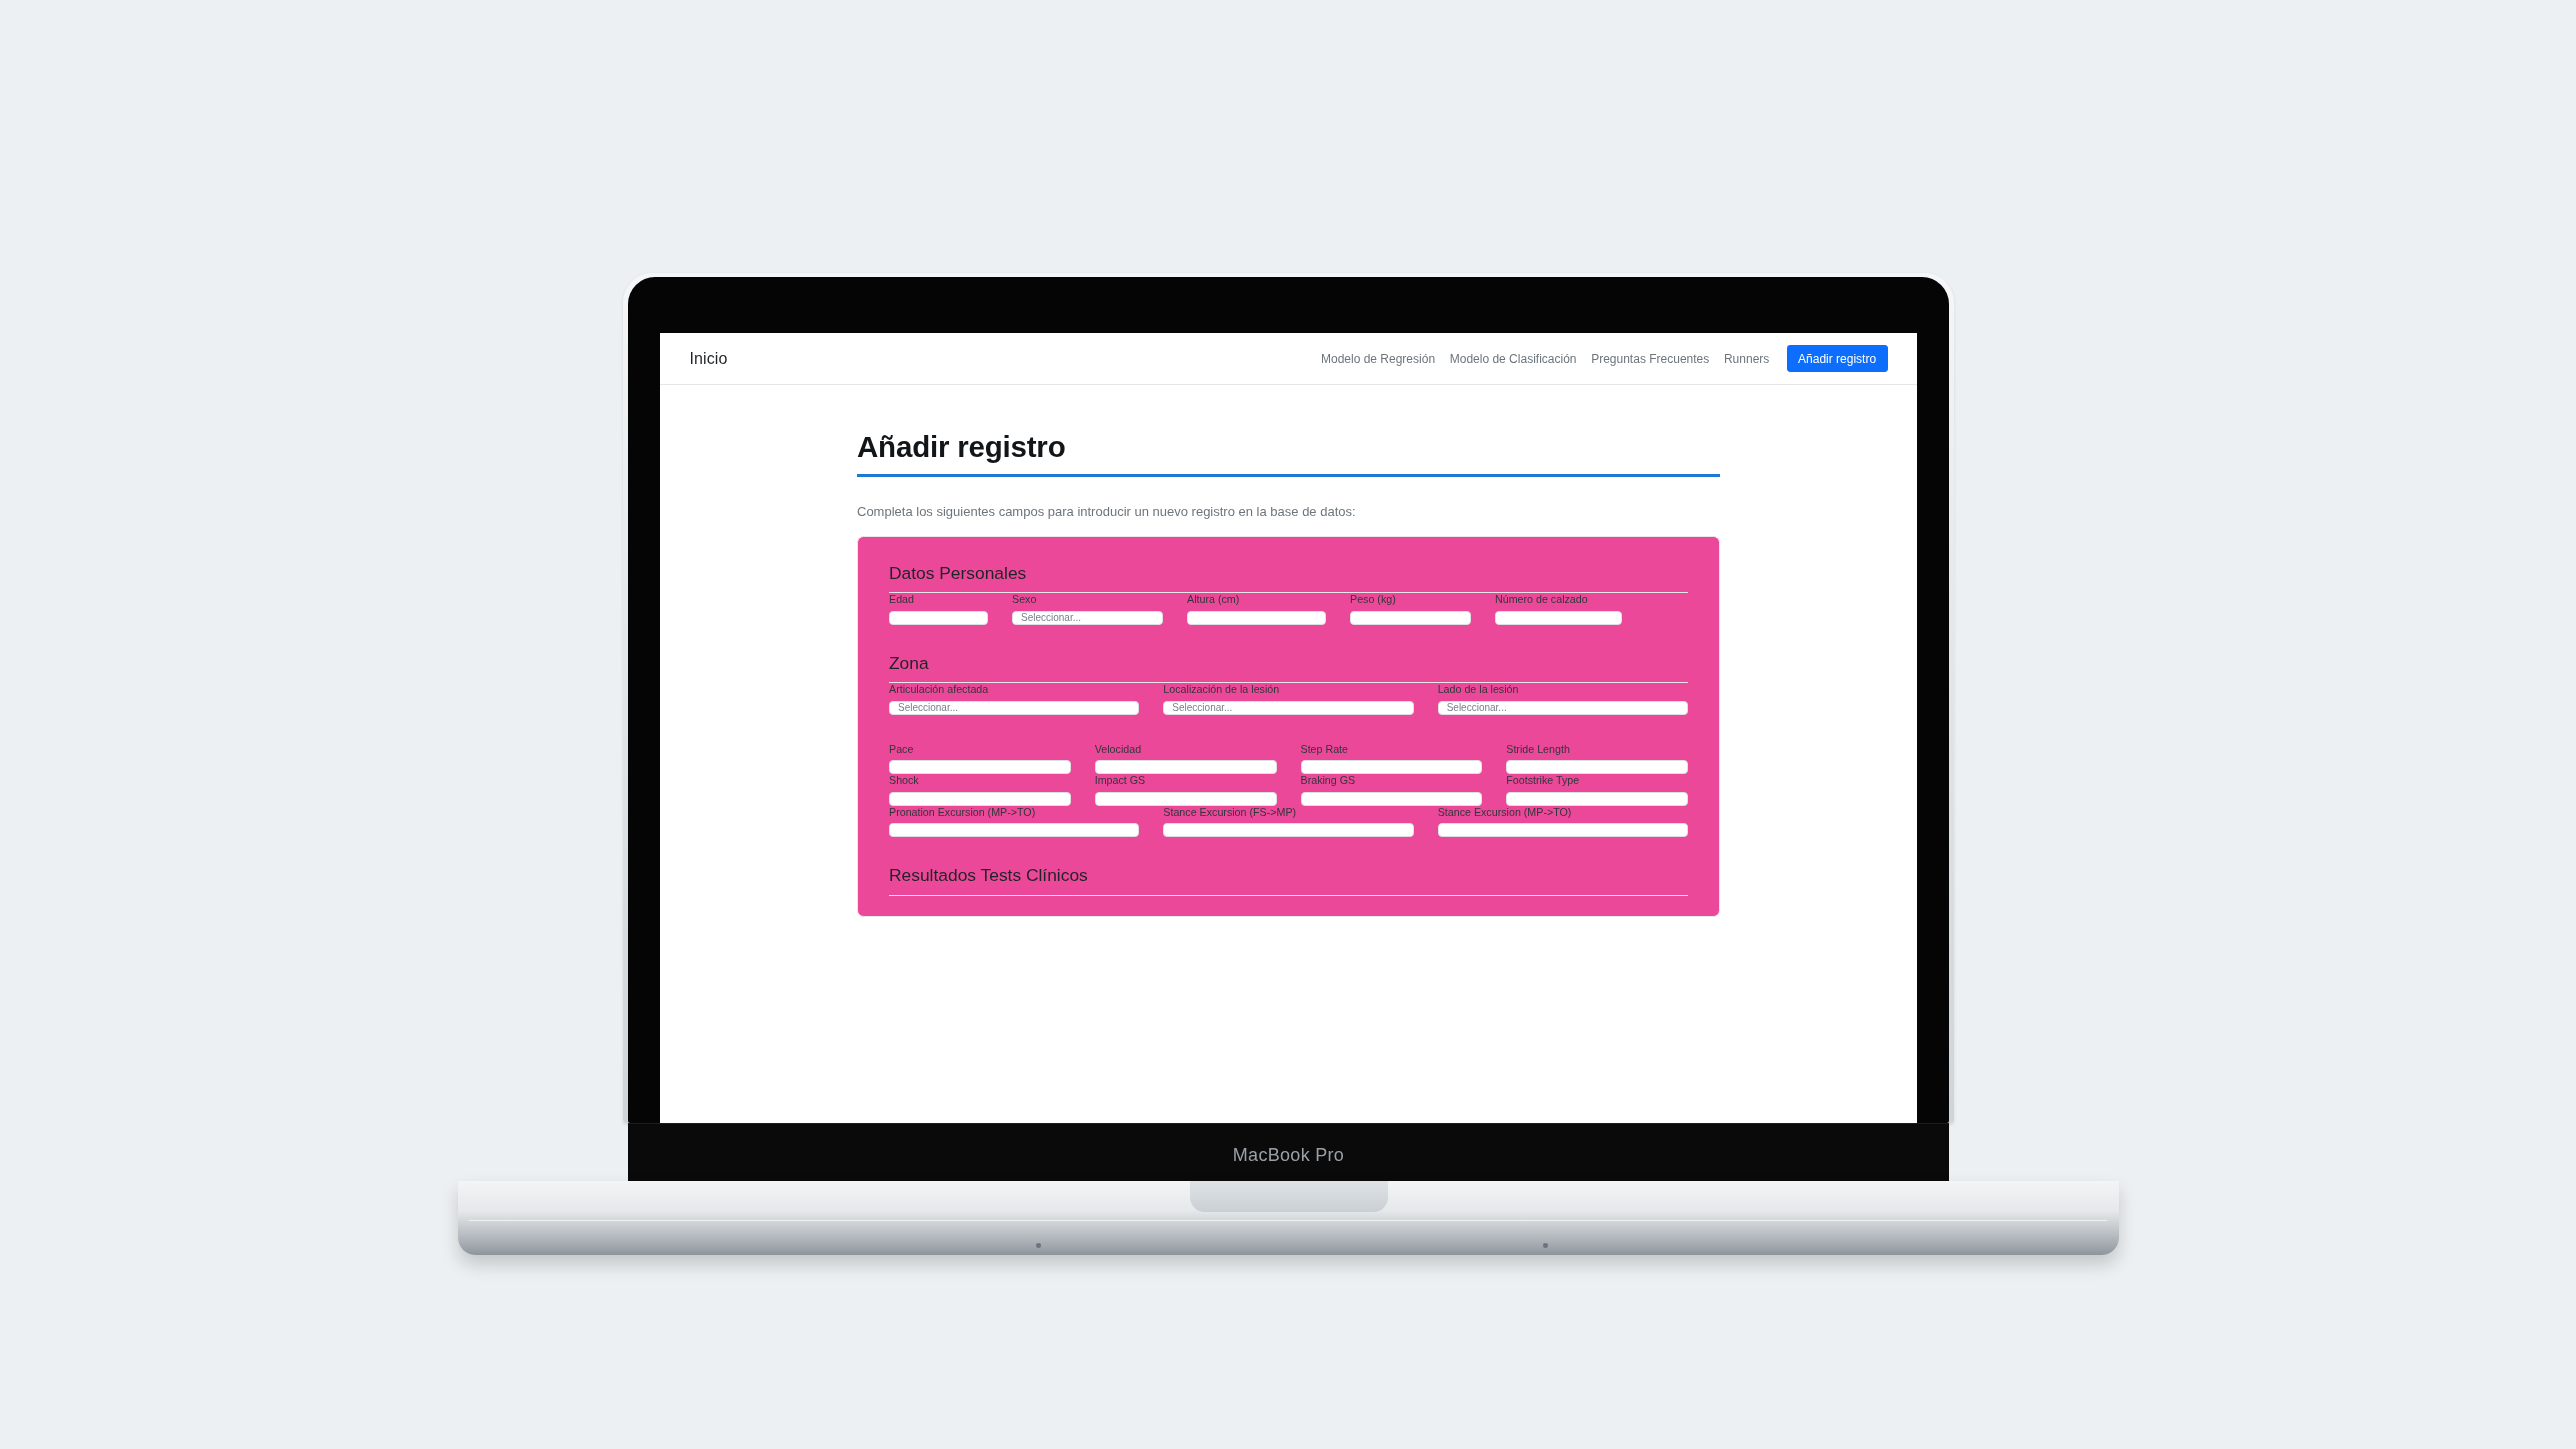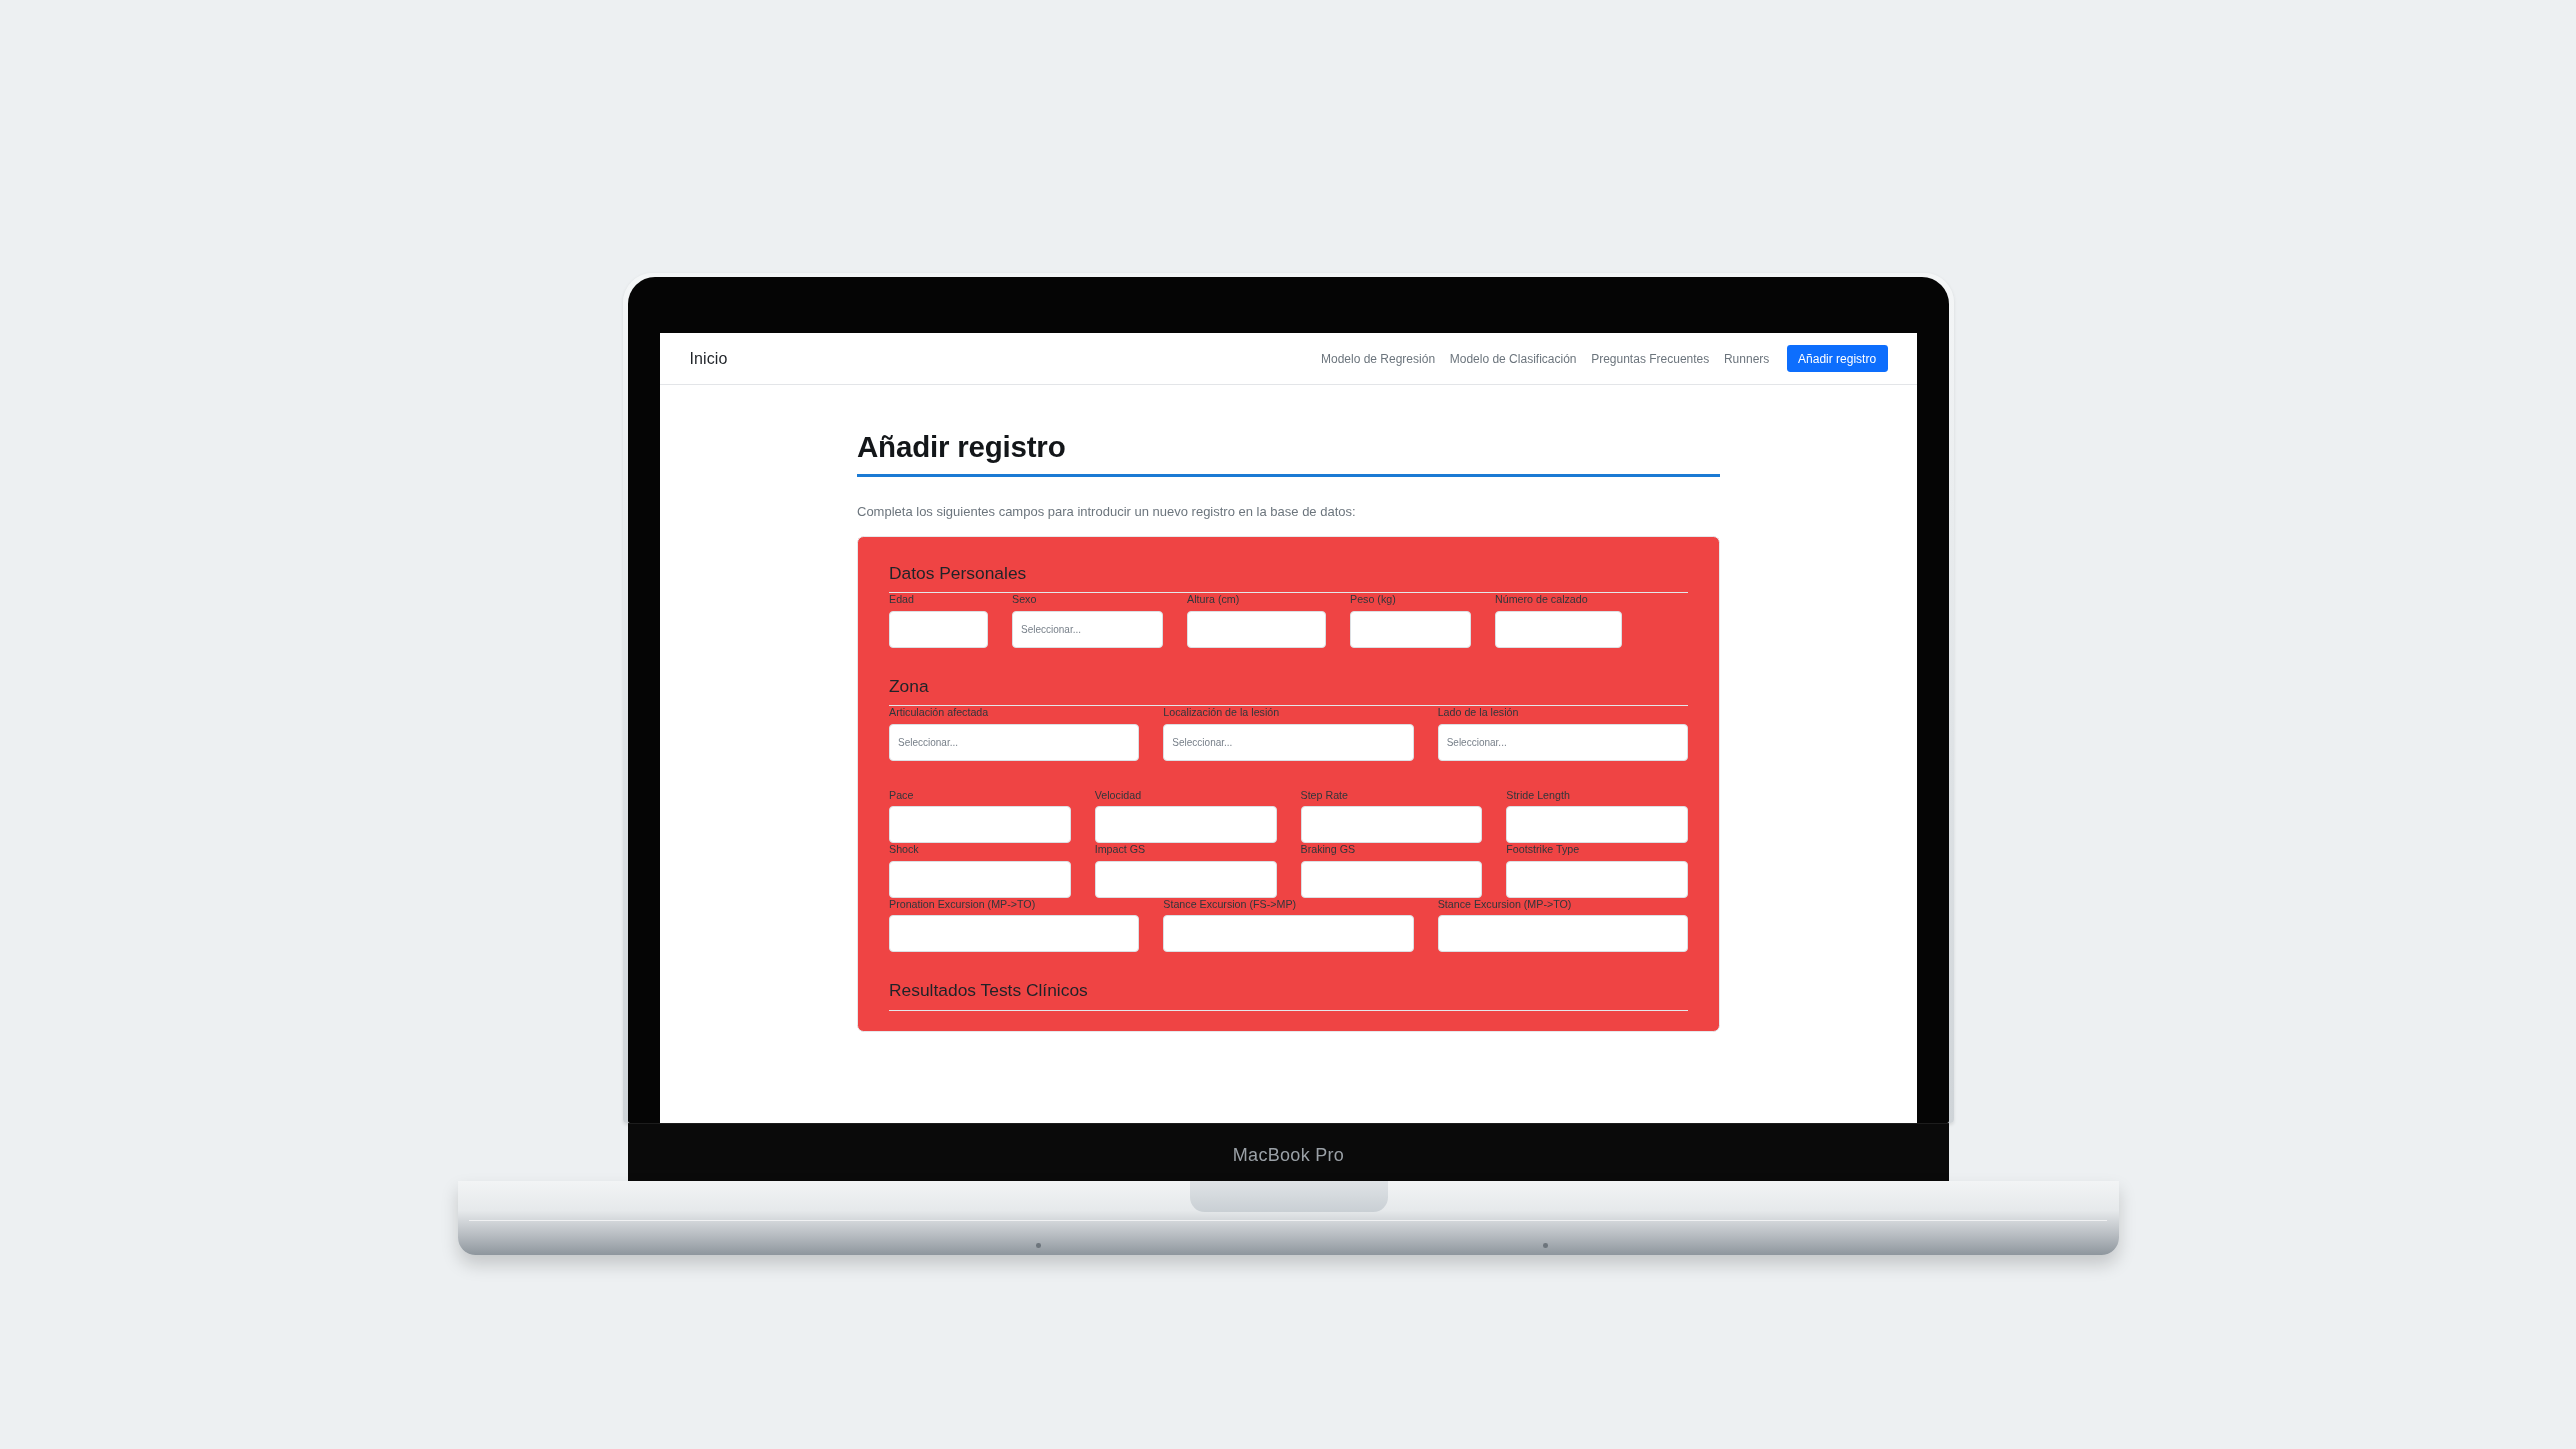--- a/index.html
+++ b/index.html
@@ -178,21 +178,21 @@
   }
   #intro-text {
     margin-top: 27px;
     font-size: 13px;
     color: #6c757d;
   }
 
   
   #form-card {
     margin-top: 17.4px;
-    background: #ef4444;
+    background: #ec4899;
     border: 0.7px solid #e6e8eb;
     border-radius: 6.7px;
     padding: 25.5px 31px 20px 31px;
   }
 
   .section + .section { margin-top: 28px; }
 
   .section-title {
     font-size: 17.4px;
     color: #1f2328;
@@ -208,21 +208,21 @@
   .field {
     display: flex;
     flex-direction: column;
   }
   .field-label {
     font-size: 10.7px;
     color: #31363b;
     margin-bottom: 5.4px;
   }
   .field-control {
-    height: 37px;
+    height: 14px;
     background: #ffffff;
     border: 0.7px solid #dcdfe3;
     border-radius: 4px;
     font-size: 10px;
     color: #3c4146;
     padding: 0 8px;
     display: flex;
     align-items: center;
     font-family: "Liberation Sans", sans-serif;
     width: 100%;

